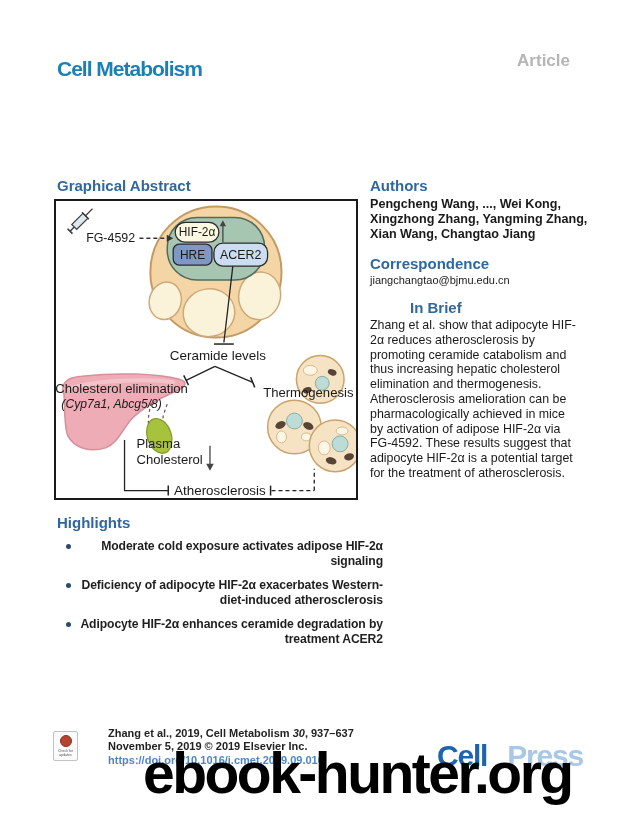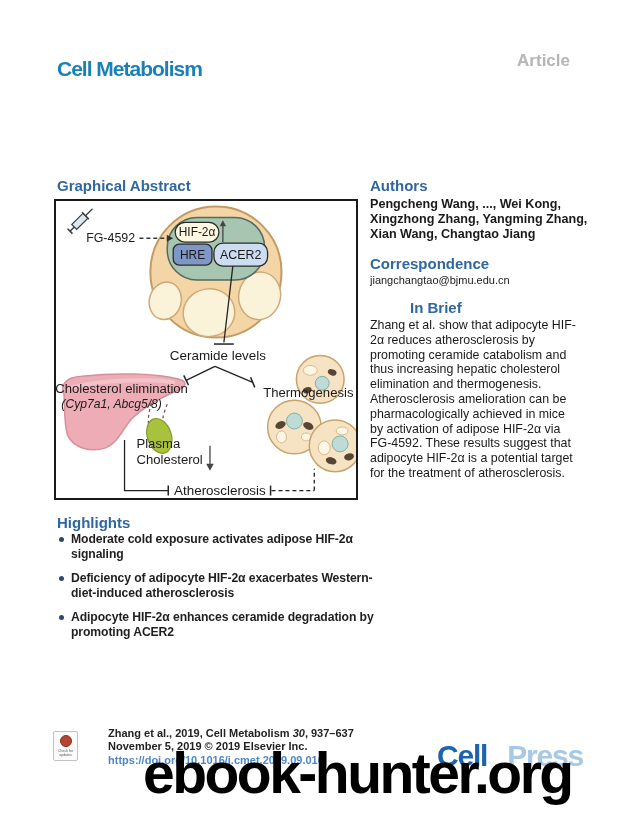--- a/index.html
+++ b/index.html
@@ -20,21 +20,21 @@
 
   .figure-box{position:absolute;top:199px;left:54px;width:300px;height:297px;border:2px solid #1a1a1a;background:#fff;}
   .figure-box svg{display:block;width:100%;height:100%;}
   svg text{font-family:"Liberation Sans",sans-serif;fill:#1a1a1a;}
 
   .authors-names{position:absolute;top:197px;left:370px;width:226px;font-size:12.6px;font-weight:bold;
                  line-height:15.2px;color:#1a1a1a;}
   .corr-email{position:absolute;top:274px;left:370px;font-size:11px;color:#1a1a1a;}
   .inbrief-text{position:absolute;top:318px;left:370px;width:207px;font-size:12.4px;line-height:14.8px;color:#1a1a1a;}
 
-  .highlights-list{position:absolute;top:531px;left:57px;width:318px;margin:1px;padding:0;list-style:none;}
+  .highlights-list{position:absolute;top:531px;left:57px;width:318px;margin:8px;padding:0;list-style:none;text-align:right;}
   .highlights-list li{position:relative;padding-left:13px;margin-bottom:9px;font-size:12.2px;font-weight:bold;
                       line-height:15px;color:#1f1f1f;letter-spacing:-0.1px;}
   .highlights-list li::before{content:"";position:absolute;left:1px;top:5px;width:5px;height:5px;border-radius:50%;background:#2d4a6b;}
 
   .badge{position:absolute;top:731px;left:53px;width:23px;height:28px;background:#fbfbfb;border:1px solid #c2c2c2;border-radius:2px;
          display:flex;flex-direction:column;align-items:center;}
   .badge-circle{width:10px;height:10px;border-radius:50%;background:#b5452f;margin-top:3px;border:1px solid #8d2f21;}
   .badge-text{font-size:3.5px;color:#555;text-align:center;line-height:4px;margin-top:2px;width:20px;}
 
   .citation{position:absolute;top:727px;left:108px;font-size:11px;font-weight:bold;line-height:13.4px;color:#222;}
@@ -155,21 +155,21 @@
   <div class="h-blue corr-heading">Correspondence</div>
   <div class="corr-email">jiangchangtao@bjmu.edu.cn</div>
 
   <div class="h-blue inbrief-heading">In Brief</div>
   <div class="inbrief-text">Zhang et al. show that adipocyte HIF-2α reduces atherosclerosis by promoting ceramide catabolism and thus increasing hepatic cholesterol elimination and thermogenesis. Atherosclerosis amelioration can be pharmacologically achieved in mice by activation of adipose HIF-2α via FG-4592. These results suggest that adipocyte HIF-2α is a potential target for the treatment of atherosclerosis.</div>
 
   <div class="h-blue highlights-heading">Highlights</div>
   <ul class="highlights-list">
     <li>Moderate cold exposure activates adipose HIF-2α signaling</li>
     <li>Deficiency of adipocyte HIF-2α exacerbates Western-diet-induced atherosclerosis</li>
-    <li>Adipocyte HIF-2α enhances ceramide degradation by promoting ACER2</li>
+    <li>Adipocyte HIF-2α enhances ceramide degradation by treatment ACER2</li>
   </ul>
 
   <div class="badge">
     <div class="badge-circle"></div>
     <div class="badge-text">Check for updates</div>
   </div>
 
   <div class="citation">
     <div><span>Zhang et al., 2019, Cell Metabolism </span><span style="font-style:italic">30</span><span>, 937–637</span></div>
     <div>November 5, 2019 © 2019 Elsevier Inc.</div>

